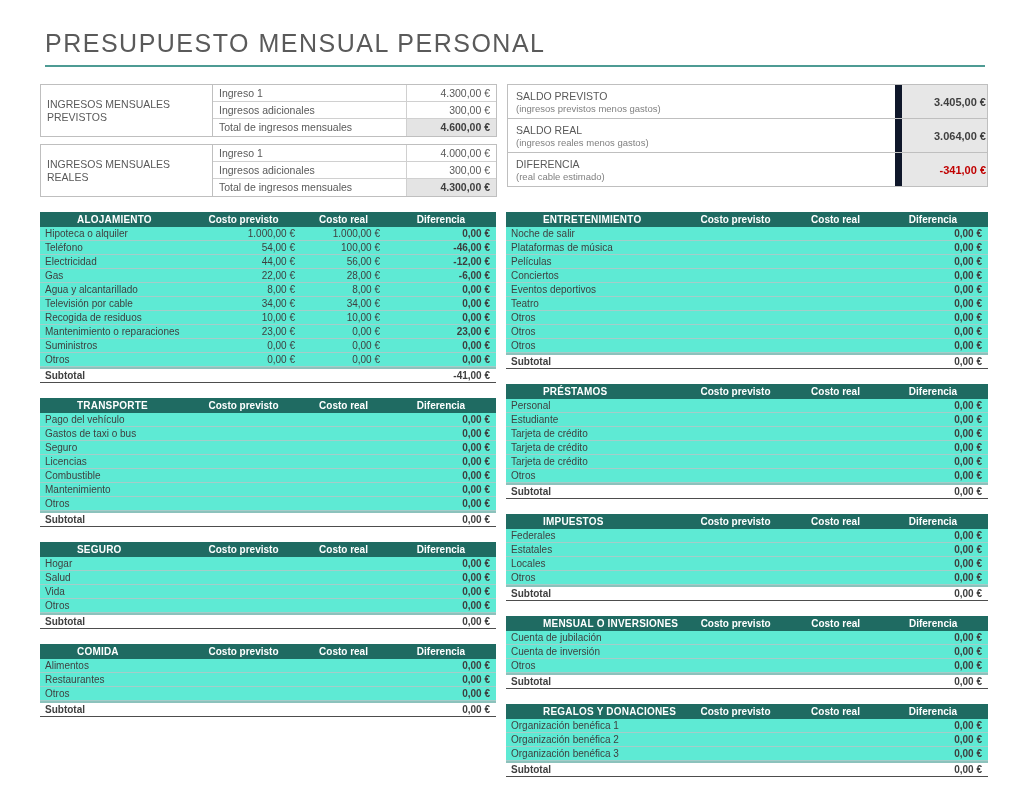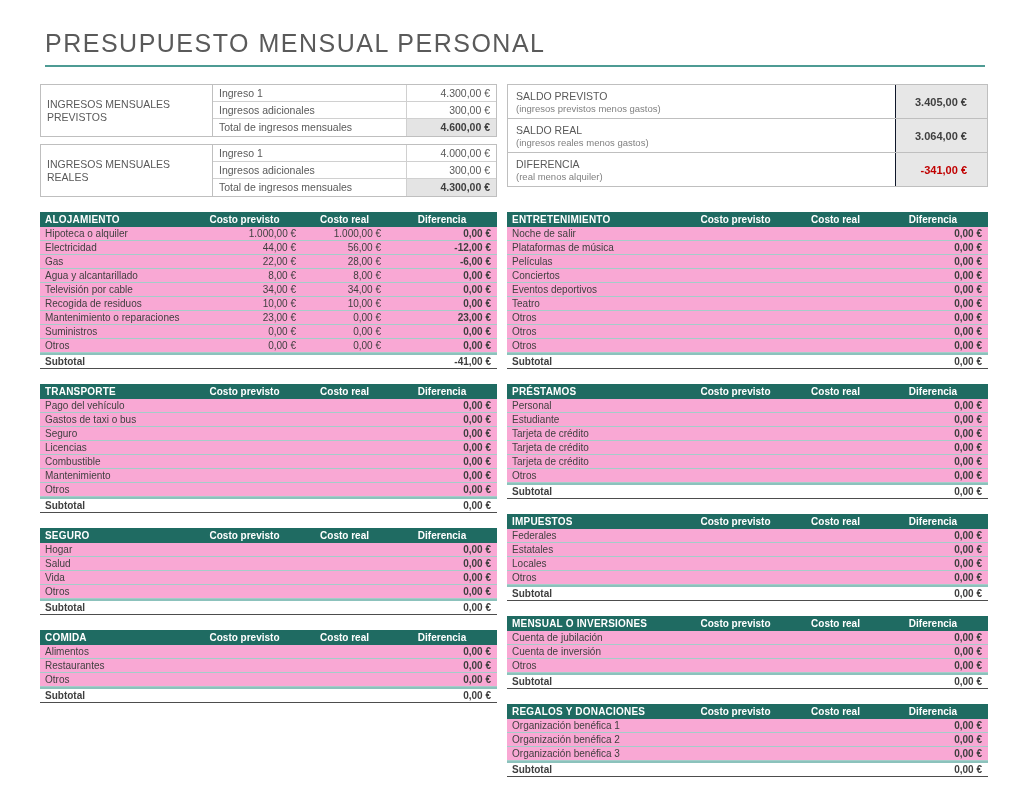--- a/index.html
+++ b/index.html
@@ -39,41 +39,41 @@
   .income .total-val  { background:#e4e4e4; font-weight:bold; color:#3f3f3f; }
 
   .summary { width:482px; border:1px solid #bfbfbf; background:#fff; }
   .srow { display:grid; grid-template-columns:1fr 92px; border-bottom:1px solid #bfbfbf; }
   .srow:last-child { border-bottom:none; }
   .slabels { padding:4px 8px 3px 8px; }
   .sname { font-size:10.5px; color:#595959; line-height:14px; }
   .ssub  { font-size:9.5px;  color:#808080; line-height:12px; }
   .sval {
     display:flex; align-items:center; justify-content:flex-end;
-    padding:0 20px; background:#e7e7e7; border-left:1px solid #0f172a;
+    padding:0 1px; background:#e7e7e7; border-left:7px solid #0f172a;
     font-weight:bold; font-size:11px; color:#3f3f3f; white-space:nowrap;
   }
   .sval.neg { color:#c00000; }
 
   
   .tables { display:flex; gap:10px; margin-top:15px; align-items:flex-start; }
   .tcol-left  { width:458px; }
   .tcol-right { width:482px; }
   .etable { margin-bottom:15px; }
   .thead {
     display:grid; grid-template-columns:1fr 115px 85px 110px;
     background:#1f6b62; color:#ffffff; font-weight:bold; font-size:10px;
-    height:15px; align-items:center;
+    height:15px; align-items:center;padding-left:32px;
   }
   .thead .h-title { padding-left:5px; letter-spacing:0.2px; white-space:nowrap; }
   .thead .h-col { text-align:center; }
   .trow {
     display:grid; grid-template-columns:1fr 115px 85px 110px;
     font-size:10px; height:14px; align-items:center;
-    border-bottom:1px solid #a5cdc9; background:#f9a8d4;
+    border-bottom:1px solid #a5cdc9; background:#5eead4;
   }
   .c-label { padding-left:5px; white-space:nowrap; overflow:hidden; color:#3f3f3f; }
   .c-num { text-align:right; padding-right:6px; white-space:nowrap; color:#3f3f3f; }
   .c-diff { font-weight:bold; }
   .tsub {
     display:grid; grid-template-columns:1fr 115px 85px 110px;
     font-size:10px; height:16px; align-items:center;
     border-top:2px solid #8cc2bc; border-bottom:1px solid #4d4d4d;
     background:#fff;
   }
@@ -117,41 +117,47 @@
         <div class="srow">
           <div class="slabels">
             <div class="sname">SALDO REAL</div>
             <div class="ssub">(ingresos reales menos gastos)</div>
           </div>
           <div class="sval">3.064,00 €</div>
         </div>
         <div class="srow">
           <div class="slabels">
             <div class="sname">DIFERENCIA</div>
-            <div class="ssub">(real menos alquiler)</div>
+            <div class="ssub">(real cable estimado)</div>
           </div>
           <div class="sval neg">-341,00 €</div>
         </div>
       </div>
   </div>
 
   <div class="tables">
     <div class="tcol-left" id="col-left">
         <div class="etable">
           <div class="thead">
             <div class="h-title">ALOJAMIENTO</div>
             <div class="h-col">Costo previsto</div>
             <div class="h-col">Costo real</div>
             <div class="h-col">Diferencia</div>
           </div>
           <div class="trow">
             <div class="c-label">Hipoteca o alquiler</div>
             <div class="c-num">1.000,00 €</div>
             <div class="c-num">1.000,00 €</div>
             <div class="c-num c-diff">0,00 €</div>
+          </div>
+          <div class="trow">
+            <div class="c-label">Teléfono</div>
+            <div class="c-num">54,00 €</div>
+            <div class="c-num">100,00 €</div>
+            <div class="c-num c-diff">-46,00 €</div>
           </div>
           <div class="trow">
             <div class="c-label">Electricidad</div>
             <div class="c-num">44,00 €</div>
             <div class="c-num">56,00 €</div>
             <div class="c-num c-diff">-12,00 €</div>
           </div>
           <div class="trow">
             <div class="c-label">Gas</div>
             <div class="c-num">22,00 €</div>

